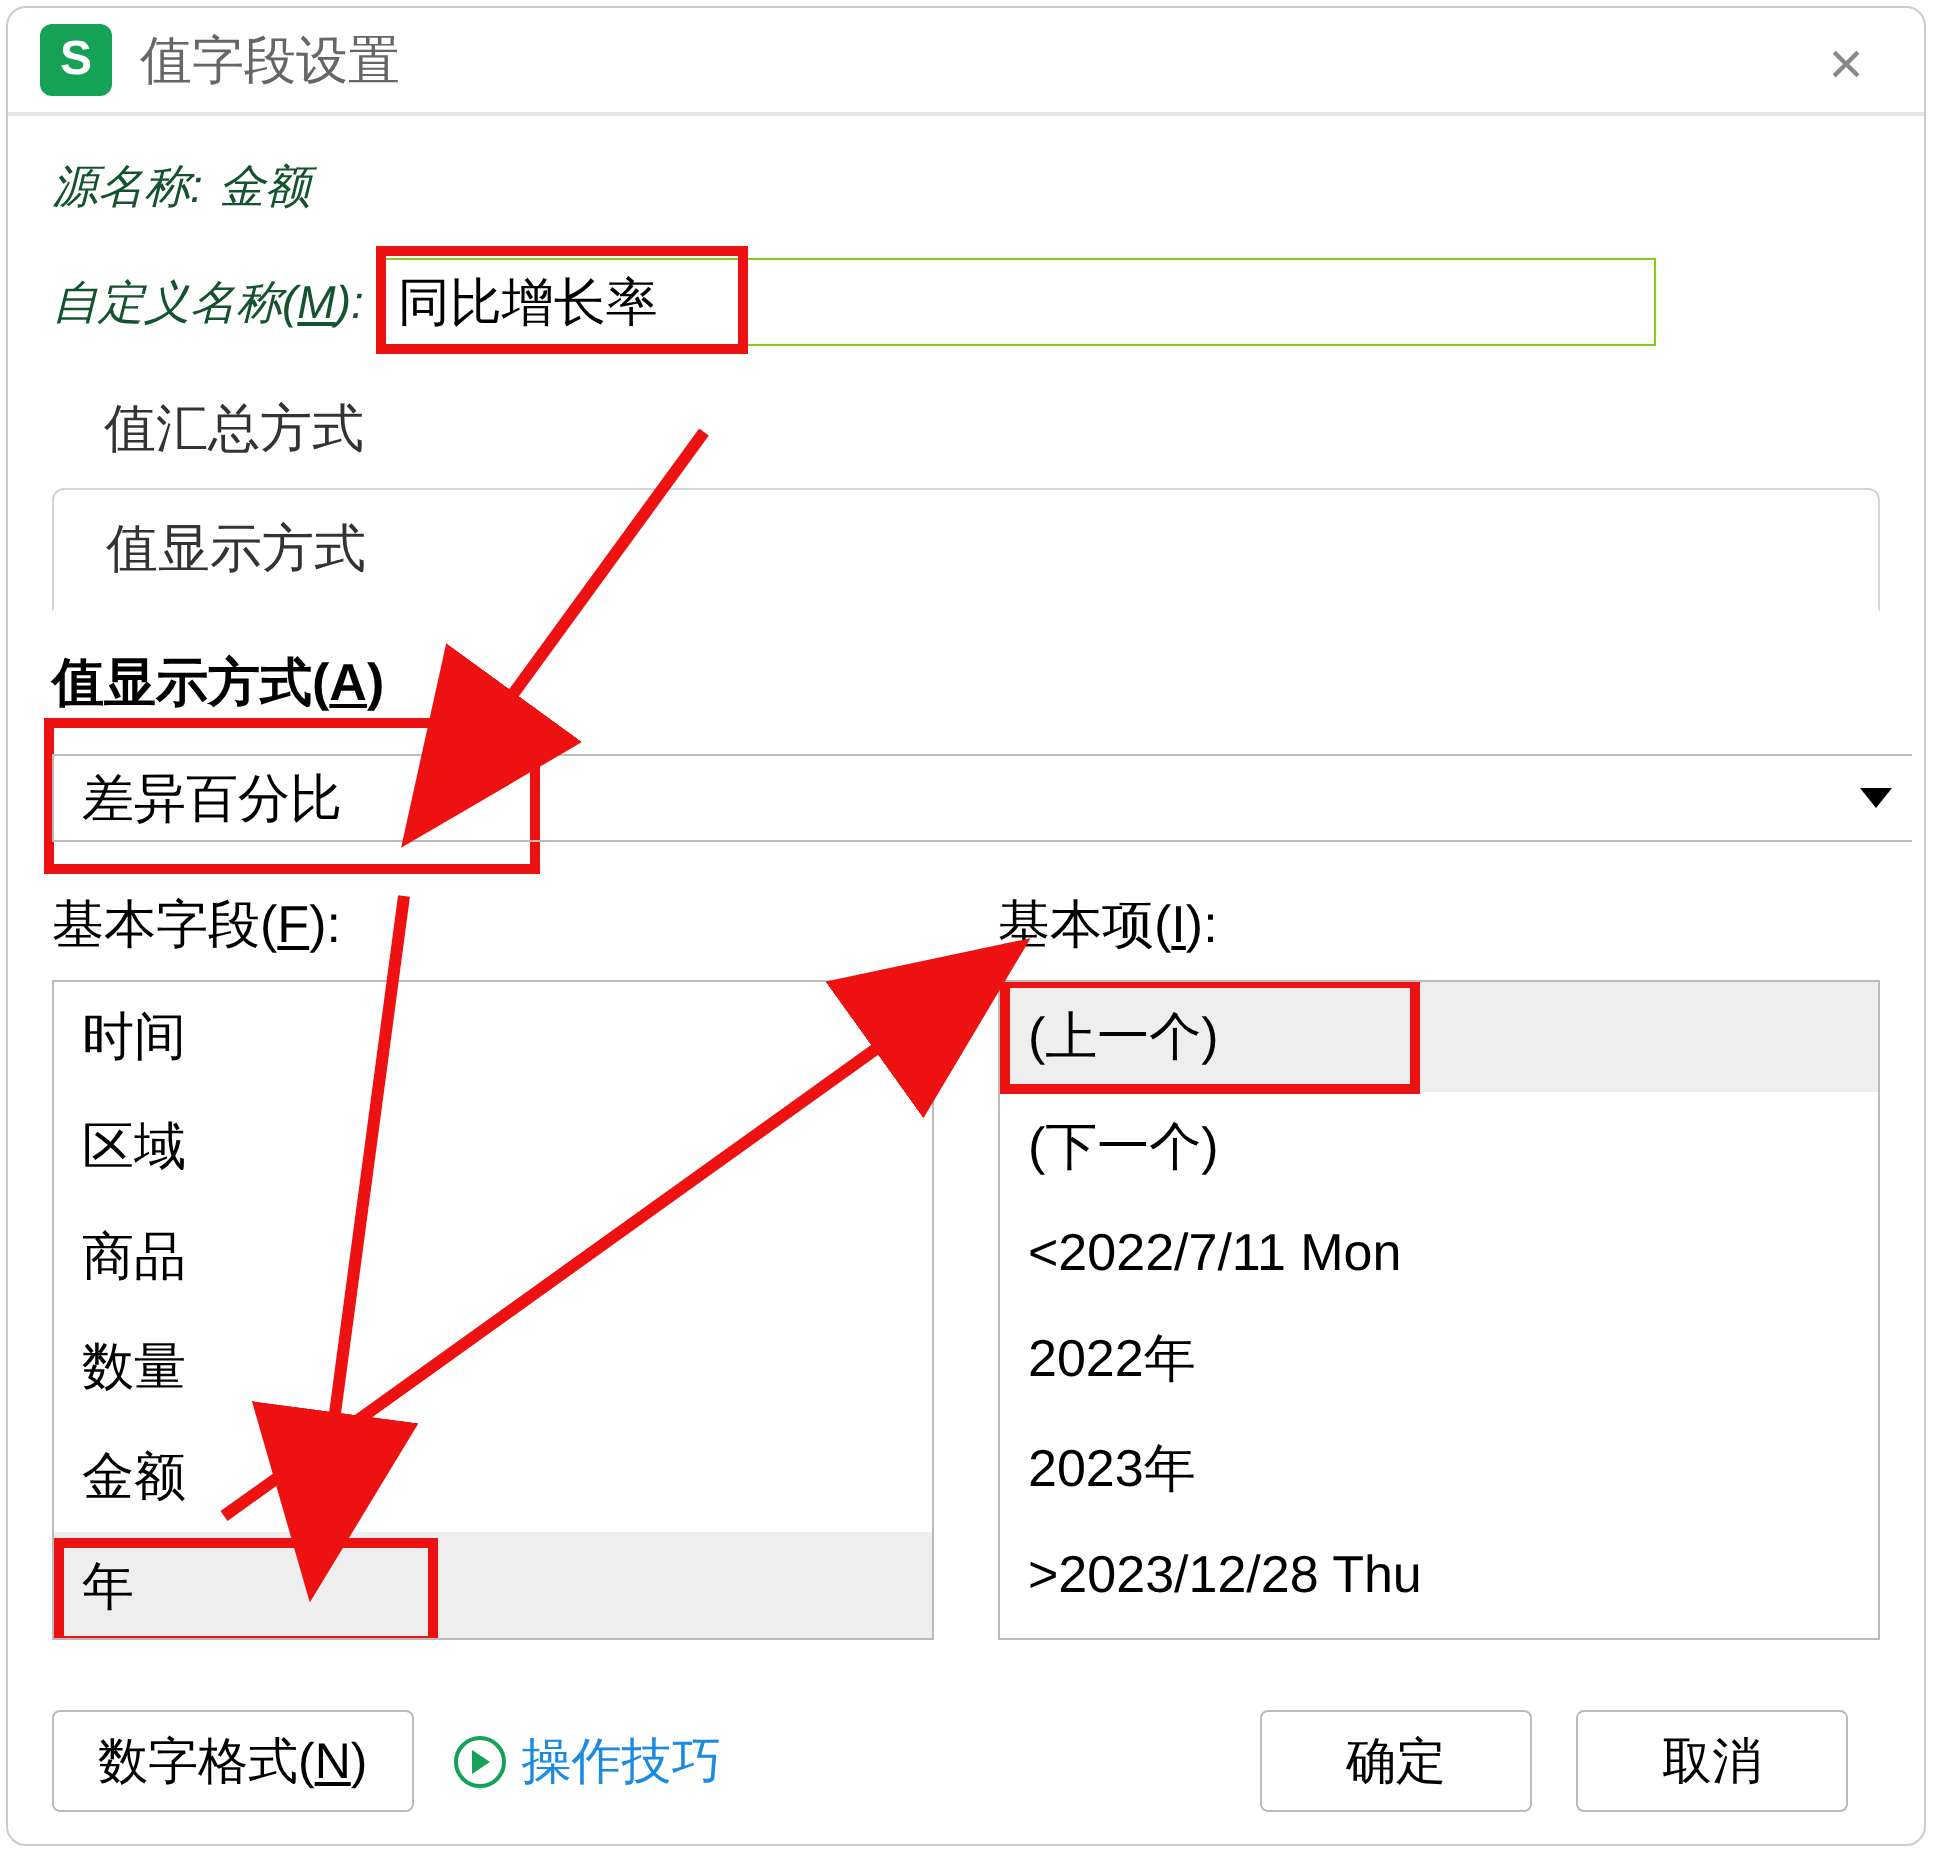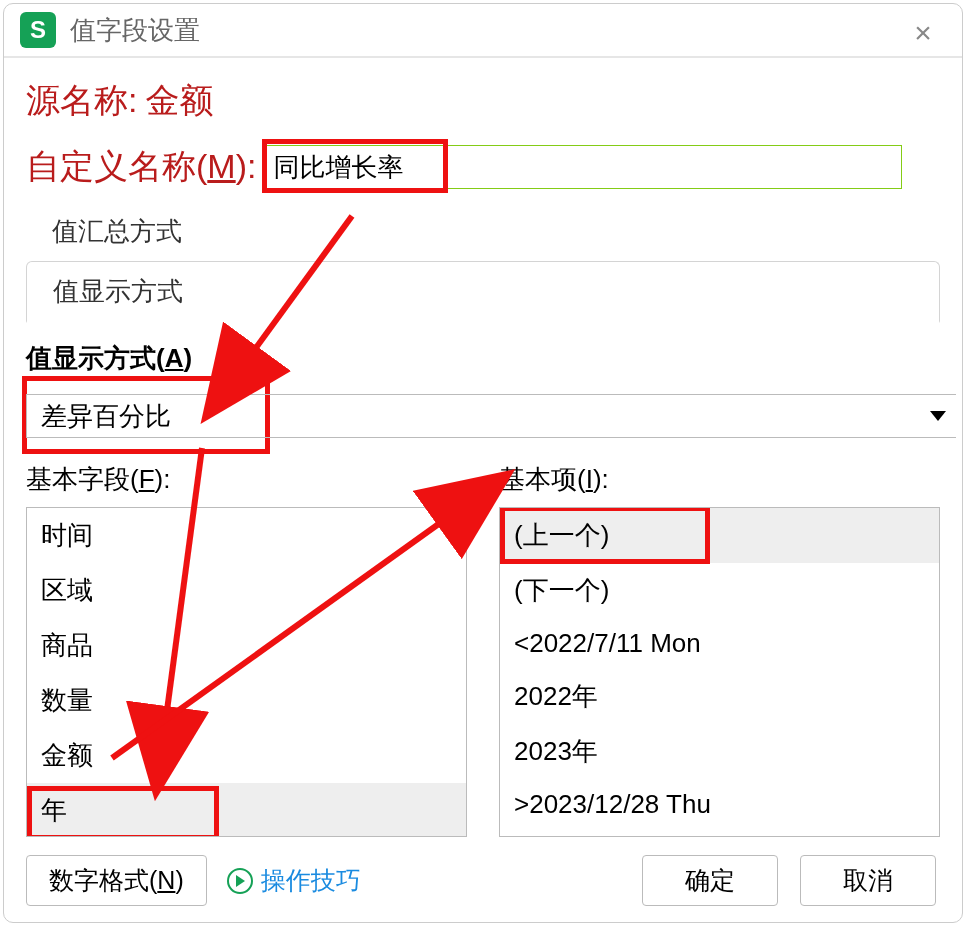--- a/index.html
+++ b/index.html
@@ -38,21 +38,21 @@
     margin-right: 14px;
   }
   .title-text { color: #666; font-size: 26px; }
   .close-btn {
     position: absolute; right: 22px; top: 12px;
     font-size: 30px; color: #888; cursor: pointer;
     width: 34px; text-align: center;
   }
   .content { padding: 20px 22px 0 22px; position: relative; }
   .row { margin-bottom: 20px; display: flex; align-items: center; }
-  .label { font-size: 34px; color: #b91c1c; }
+  .label { font-size: 23px; color: #14532d; font-style: italic; }
   .underline { text-decoration: underline; }
   .custom-input {
     height: 44px; line-height: 44px;
     border: 1px solid #84cc16;
     padding: 0 10px;
     font-size: 26px;
     background: #fff;
     margin-left: 4px;
     width: 640px;
   }
@@ -140,21 +140,21 @@
   .list-right { position: relative; }
   .list-right .hl-prev {
     position: absolute;
     left: 0; top: -2px;
     width: 210px; height: 58px;
     border: 5px solid #e11;
     pointer-events: none;
   }
   .footer {
     position: absolute;
-    left: 0; right: 4px; bottom: 16px;
+    left: 0; right: 16px; bottom: 16px;
     padding: 0 22px;
     display: flex;
     align-items: center;
   }
   .btn {
     border: 1px solid #bbb;
     background: #fff;
     padding: 8px 22px;
     font-size: 25px;
     cursor: pointer;

